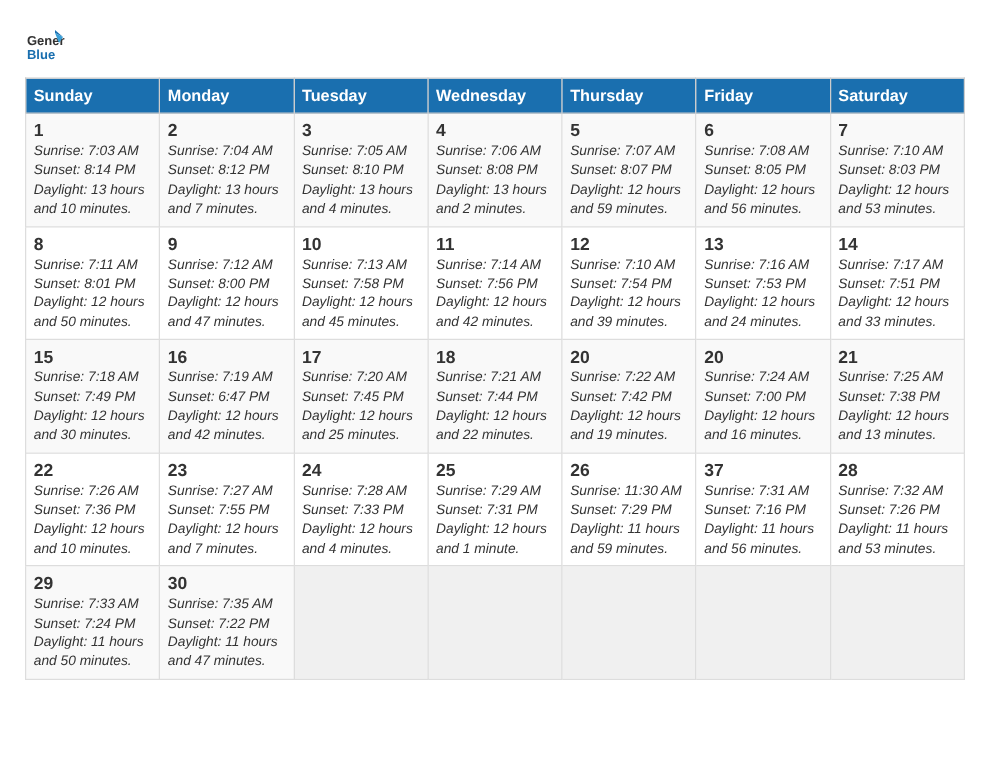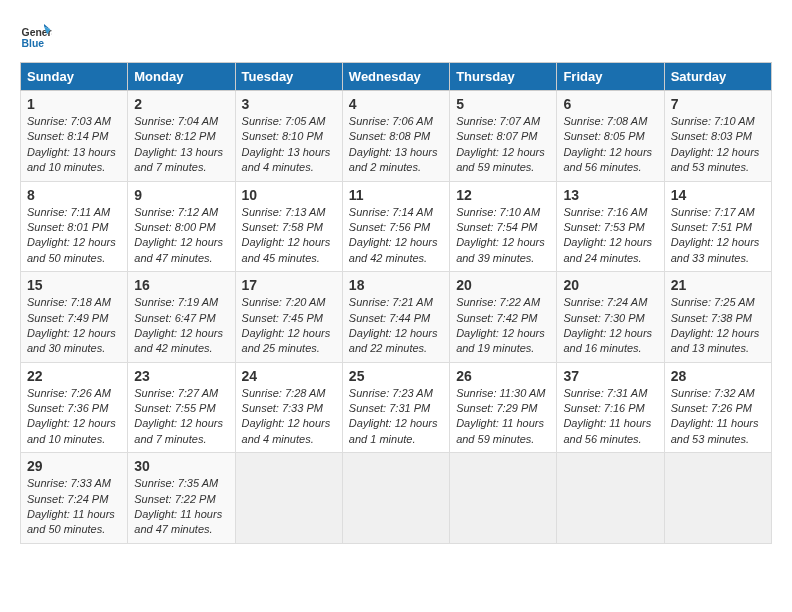--- a/index.html
+++ b/index.html
@@ -271,21 +271,21 @@
         <div class="cell-content">
           <span>Sunrise: 7:22 AM</span><br>
           <span>Sunset: 7:42 PM</span><br>
           <span>Daylight: 12 hours and 19 minutes.</span>
         </div>
       </td>
         <td>
         <span class="day-num">20</span>
         <div class="cell-content">
           <span>Sunrise: 7:24 AM</span><br>
-          <span>Sunset: 7:30 PM</span><br>
+          <span>Sunset: 7:00 PM</span><br>
           <span>Daylight: 12 hours and 16 minutes.</span>
         </div>
       </td>
         <td>
         <span class="day-num">21</span>
         <div class="cell-content">
           <span>Sunrise: 7:25 AM</span><br>
           <span>Sunset: 7:38 PM</span><br>
           <span>Daylight: 12 hours and 13 minutes.</span>
         </div>
@@ -312,21 +312,21 @@
         <span class="day-num">24</span>
         <div class="cell-content">
           <span>Sunrise: 7:28 AM</span><br>
           <span>Sunset: 7:33 PM</span><br>
           <span>Daylight: 12 hours and 4 minutes.</span>
         </div>
       </td>
         <td>
         <span class="day-num">25</span>
         <div class="cell-content">
-          <span>Sunrise: 7:23 AM</span><br>
+          <span>Sunrise: 7:29 AM</span><br>
           <span>Sunset: 7:31 PM</span><br>
           <span>Daylight: 12 hours and 1 minute.</span>
         </div>
       </td>
         <td>
         <span class="day-num">26</span>
         <div class="cell-content">
           <span>Sunrise: 11:30 AM</span><br>
           <span>Sunset: 7:29 PM</span><br>
           <span>Daylight: 11 hours and 59 minutes.</span>

